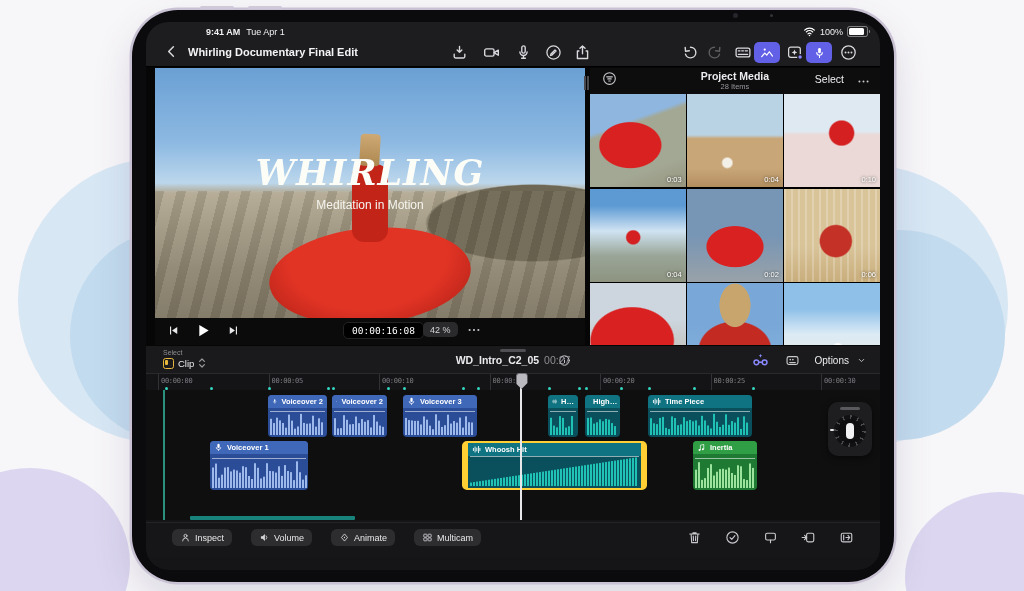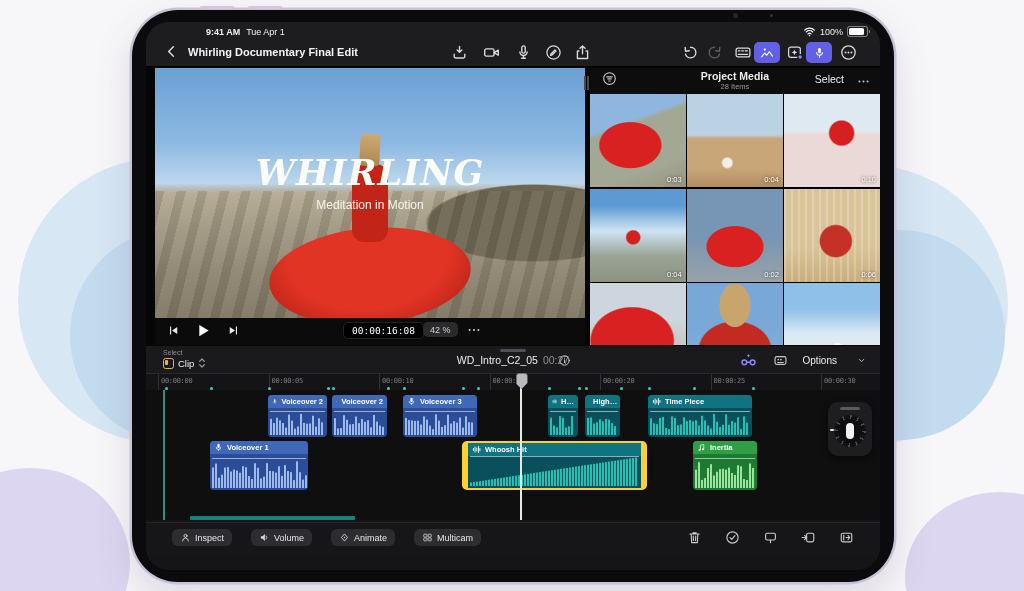--- a/index.html
+++ b/index.html
@@ -72,25 +72,25 @@
   
   .tlsec{position:absolute;left:0;top:324px;width:734px;height:224px;background:#151517;}
   .tlhead{position:absolute;left:0;top:0;width:734px;height:27px;background:#1a1a1c;}
   .drag-pill{position:absolute;left:354px;top:3px;width:26px;height:3px;background:#505054;border-radius:2px;}
   .sel-label{position:absolute;left:17px;top:3px;font-size:7px;color:#8e8e93;}
   .tool-row{position:absolute;left:17px;top:11px;display:flex;align-items:center;gap:4px;}
   .clip-chip{width:9px;height:9px;border:1.5px solid #e7b83c;border-radius:2.5px;position:relative;}
   .clip-chip i{position:absolute;left:1px;top:1px;width:3px;height:5px;background:#e7b83c;border-radius:1px;}
   .tool-name{font-size:9.5px;color:#ececf0;}
   .tl-center{position:absolute;left:0;top:8px;width:734px;text-align:center;font-size:10.5px;color:#ececf0;}
-  .tl-center b{font-weight:400;}
+  .tl-center b{font-weight:700;}
   .tl-center span.durn{color:#8e8e93;margin-left:5px;font-weight:400;}
   .tl-info{position:absolute;left:412px;top:8px;}
   .tl-right{position:absolute;right:14px;top:6px;display:flex;align-items:center;gap:14px;}
-  .opt{display:flex;align-items:center;gap:20px;font-size:10px;color:#ececf0;}
+  .opt{display:flex;align-items:center;gap:8px;font-size:10px;color:#ececf0;}
   
   .ruler{position:absolute;left:0;top:27px;width:734px;height:17px;background:#141416;border-top:1px solid #2a2a2c;border-bottom:1px solid #222224;}
   .ticklabel{position:absolute;top:3px;font-size:7px;color:#7c7c82;font-family:"DejaVu Sans Mono",monospace;letter-spacing:-.3px;}
   .tickline{position:absolute;top:0;width:1px;height:17px;background:#323236;}
   .kfdot{position:absolute;bottom:1px;width:3px;height:3px;border-radius:50%;background:#35d6c2;}
   
   .tracks{position:absolute;left:0;top:44px;width:734px;height:130px;background:#0f0f10;overflow:hidden;}
   .startline{position:absolute;left:17px;top:0;width:2px;height:130px;background:#2fa893;opacity:.85;}
   .clip{position:absolute;border-radius:4px;overflow:hidden;box-sizing:border-box;}
   .cliphead{display:flex;align-items:center;gap:4px;padding:2px 4px;font-size:7.5px;font-weight:700;color:#fff;white-space:nowrap;overflow:hidden;}

